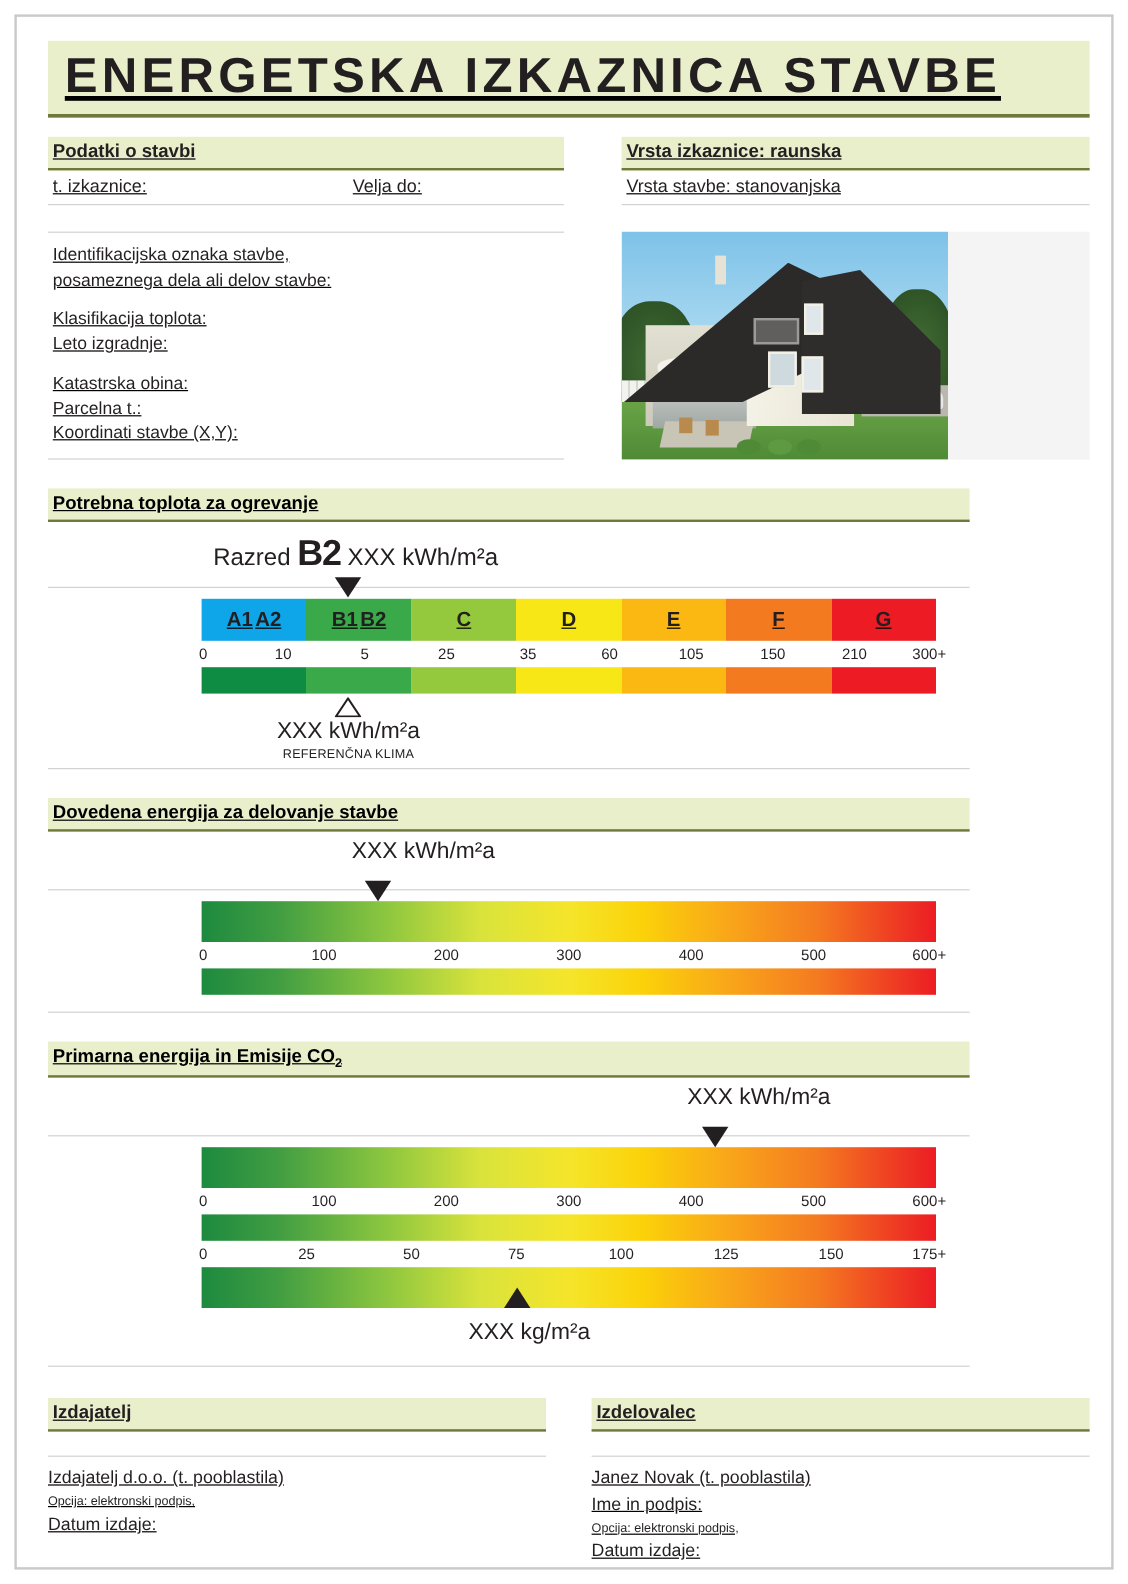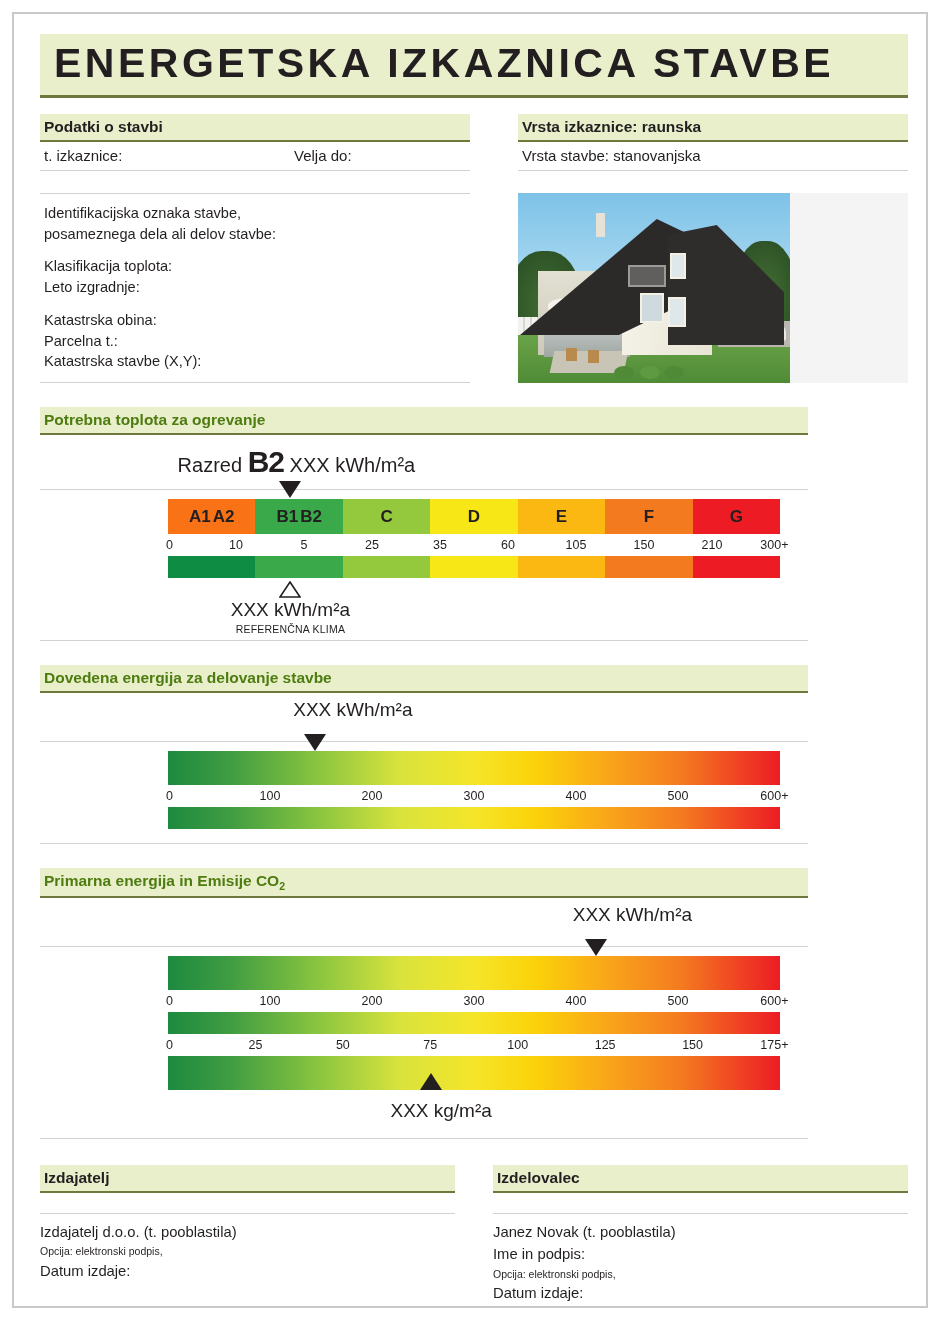--- a/index.html
+++ b/index.html
@@ -18,20 +18,21 @@
     width: 916px; height: 1296px;
     border: 2px solid #c9c9c9;
     background: #ffffff;
   }
 
   .sheet {
     position: absolute;
     left: 40px; top: 34px;
     width: 868px;
     height: 1260px;
+    text-decoration: underline;
   }
 
   
   .main-title {
     background: #e9eecb;
     border-bottom: 3px solid #6d7a3c;
     padding: 8px 14px 10px 14px;
     font-size: 41px;
     font-weight: bold;
     letter-spacing: 3.5px;
@@ -160,21 +161,21 @@
   .ph-b3 { left:146px; }
 
   
   .scale-sec { margin-top: 24px; }
 
   .sec-head-wide {
     background: #e9eecb;
     border-bottom: 2px solid #6d7a3c;
     font-size: 15.5px;
     font-weight: bold;
-    color: #4d7c0f;
+    color: #000000;
     padding: 4px 6px 4px 4px;
     width: 768px;
   }
 
   .scale-body {
     position: relative;
     border-top: 1px solid #d2d2d2;
     border-bottom: 1px solid #d2d2d2;
     width: 768px;
     margin-top: 14px;
@@ -316,21 +317,21 @@
 
       <div class="block">
         <div>Identifikacijska oznaka stavbe,</div>
         <div>posameznega dela ali delov stavbe:</div>
         <div class="gap"></div>
         <div>Klasifikacija toplota:</div>
         <div>Leto izgradnje:</div>
         <div class="gap"></div>
         <div>Katastrska obina:</div>
         <div>Parcelna t.:</div>
-        <div>Katastrska stavbe (X,Y):</div>
+        <div>Koordinati stavbe (X,Y):</div>
       </div>
     </div>
 
     <div class="col-right">
       <div class="sec-head">Vrsta izkaznice: raunska</div>
       <div class="row-line">
         <span>Vrsta stavbe: stanovanjska</span>
       </div>
 
       <div class="photo-wrap">
@@ -372,21 +373,21 @@
         <span>Razred</span>
         <span class="big">B2</span>
         <span>XXX kWh/m²a</span>
       </div>
     </div>
 
     <div class="scale-body">
       <div class="bar-area" style="padding-top:9px;">
         <div class="mk-down" id="heating-marker" style="top: -9px; left: calc(20% + 0px);"></div>
         <div class="class-bar" id="heating-class-bar">
-            <div class="class-seg dual" style="background: #f97316;">
+            <div class="class-seg dual" style="background: #0ea5e9;">
               <span>A1</span>
               <span>A2</span>
             </div>
             <div class="class-seg dual" style="background: rgb(58, 169, 74);">
               <span>B1</span>
               <span>B2</span>
             </div>
             <div class="class-seg" style="background: rgb(149, 201, 61);">
               <span>C</span>
             </div>

